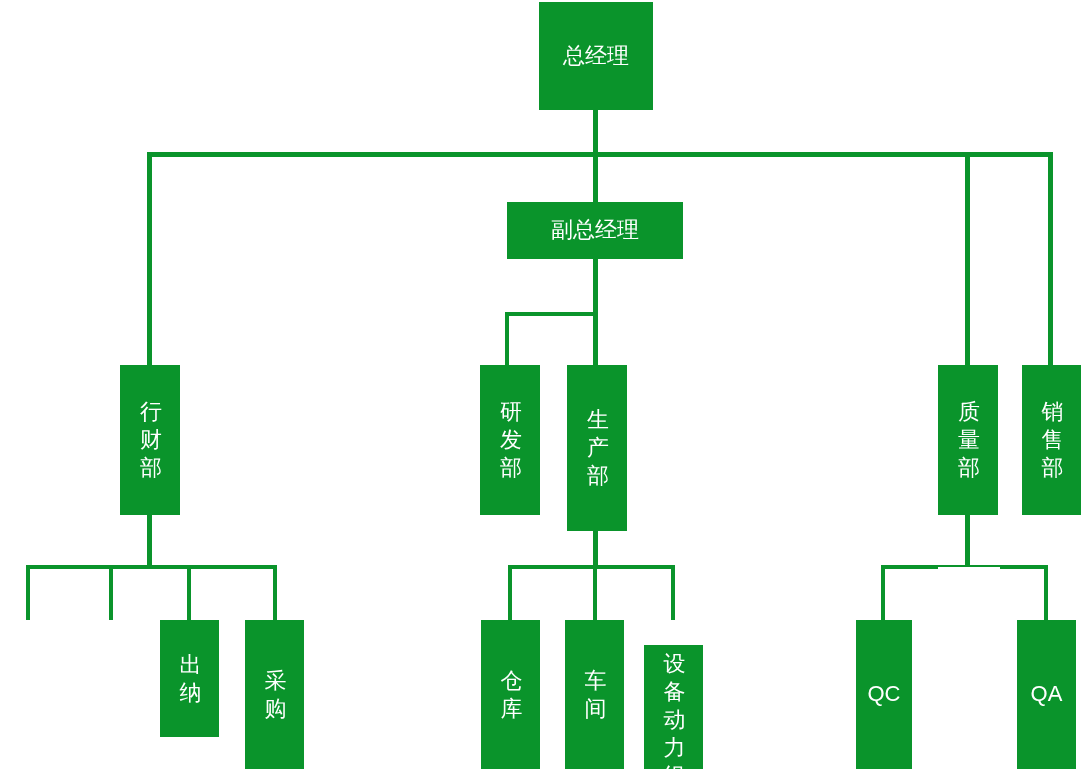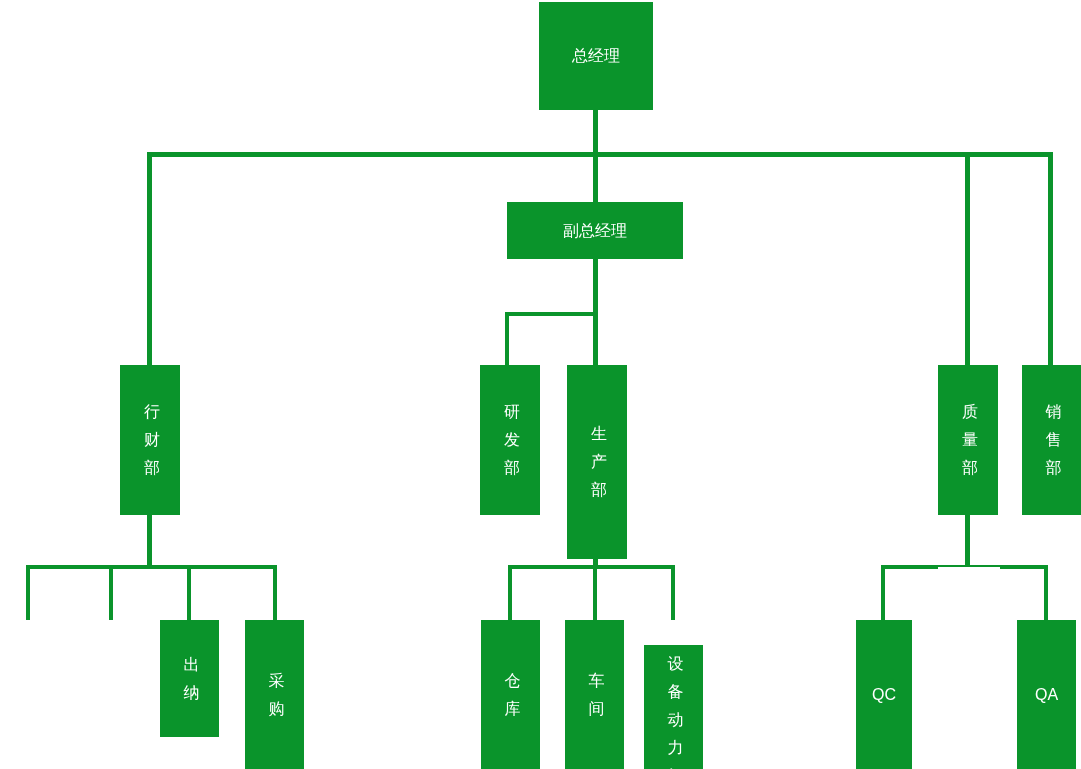--- a/index.html
+++ b/index.html
@@ -21,21 +21,21 @@
     z-index: 3;
   }
   .node {
     position: absolute;
     background: var(--green, #0a942b);
     color: var(--label, #ffffff);
     display: flex;
     align-items: center;
     justify-content: center;
     z-index: 2;
-    font-size: 16px;
+    font-size: 22px;
   }
   .node .label-h {
     white-space: nowrap;
     text-align: center;
     line-height: 1.2;
   }
   .node .label-v {
     display: block;
     width: 20px;
     word-break: break-all;
@@ -92,21 +92,21 @@
   </div>
 
   <div class="node" style="left:120px; top:365px; width:60px; height:150px">
     <span class="label-v">行财部</span>
   </div>
 
   <div class="node" style="left:480px; top:365px; width:60px; height:150px">
     <span class="label-v">研发部</span>
   </div>
 
-  <div class="node" style="left:567px; top:365px; width:60px; height:194px">
+  <div class="node" style="left:567px; top:365px; width:60px; height:166px">
     <span class="label-v">生产部</span>
   </div>
 
   <div class="node" style="left:938px; top:365px; width:60px; height:150px">
     <span class="label-v">质量部</span>
   </div>
 
   <div class="node" style="left:1022px; top:365px; width:59px; height:150px">
     <span class="label-v">销售部</span>
   </div>

